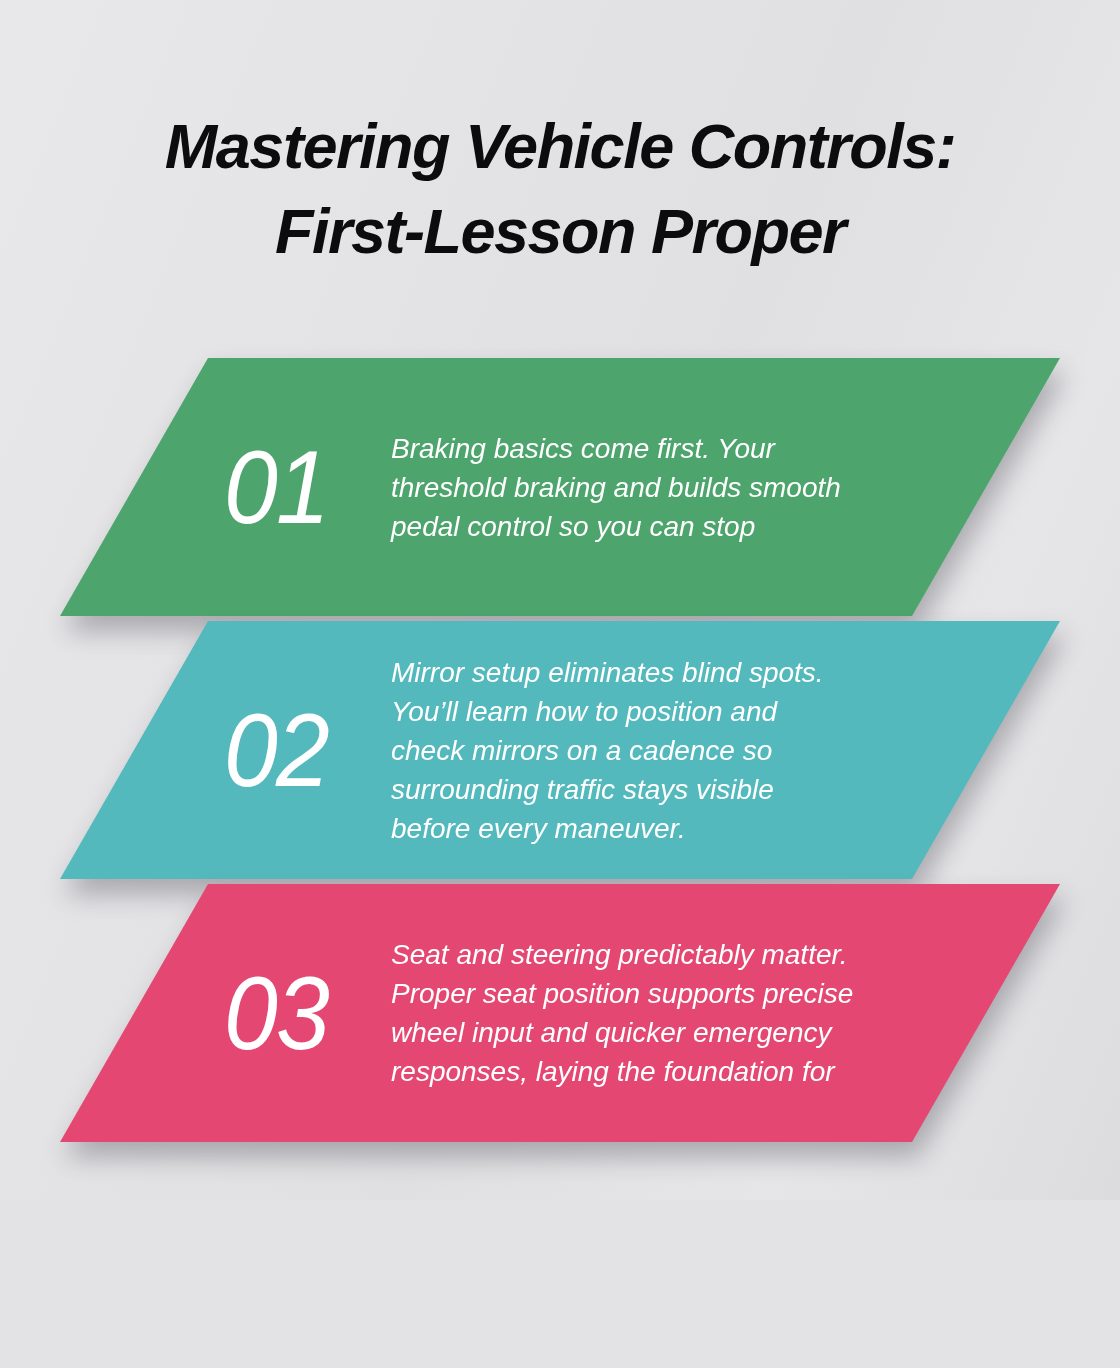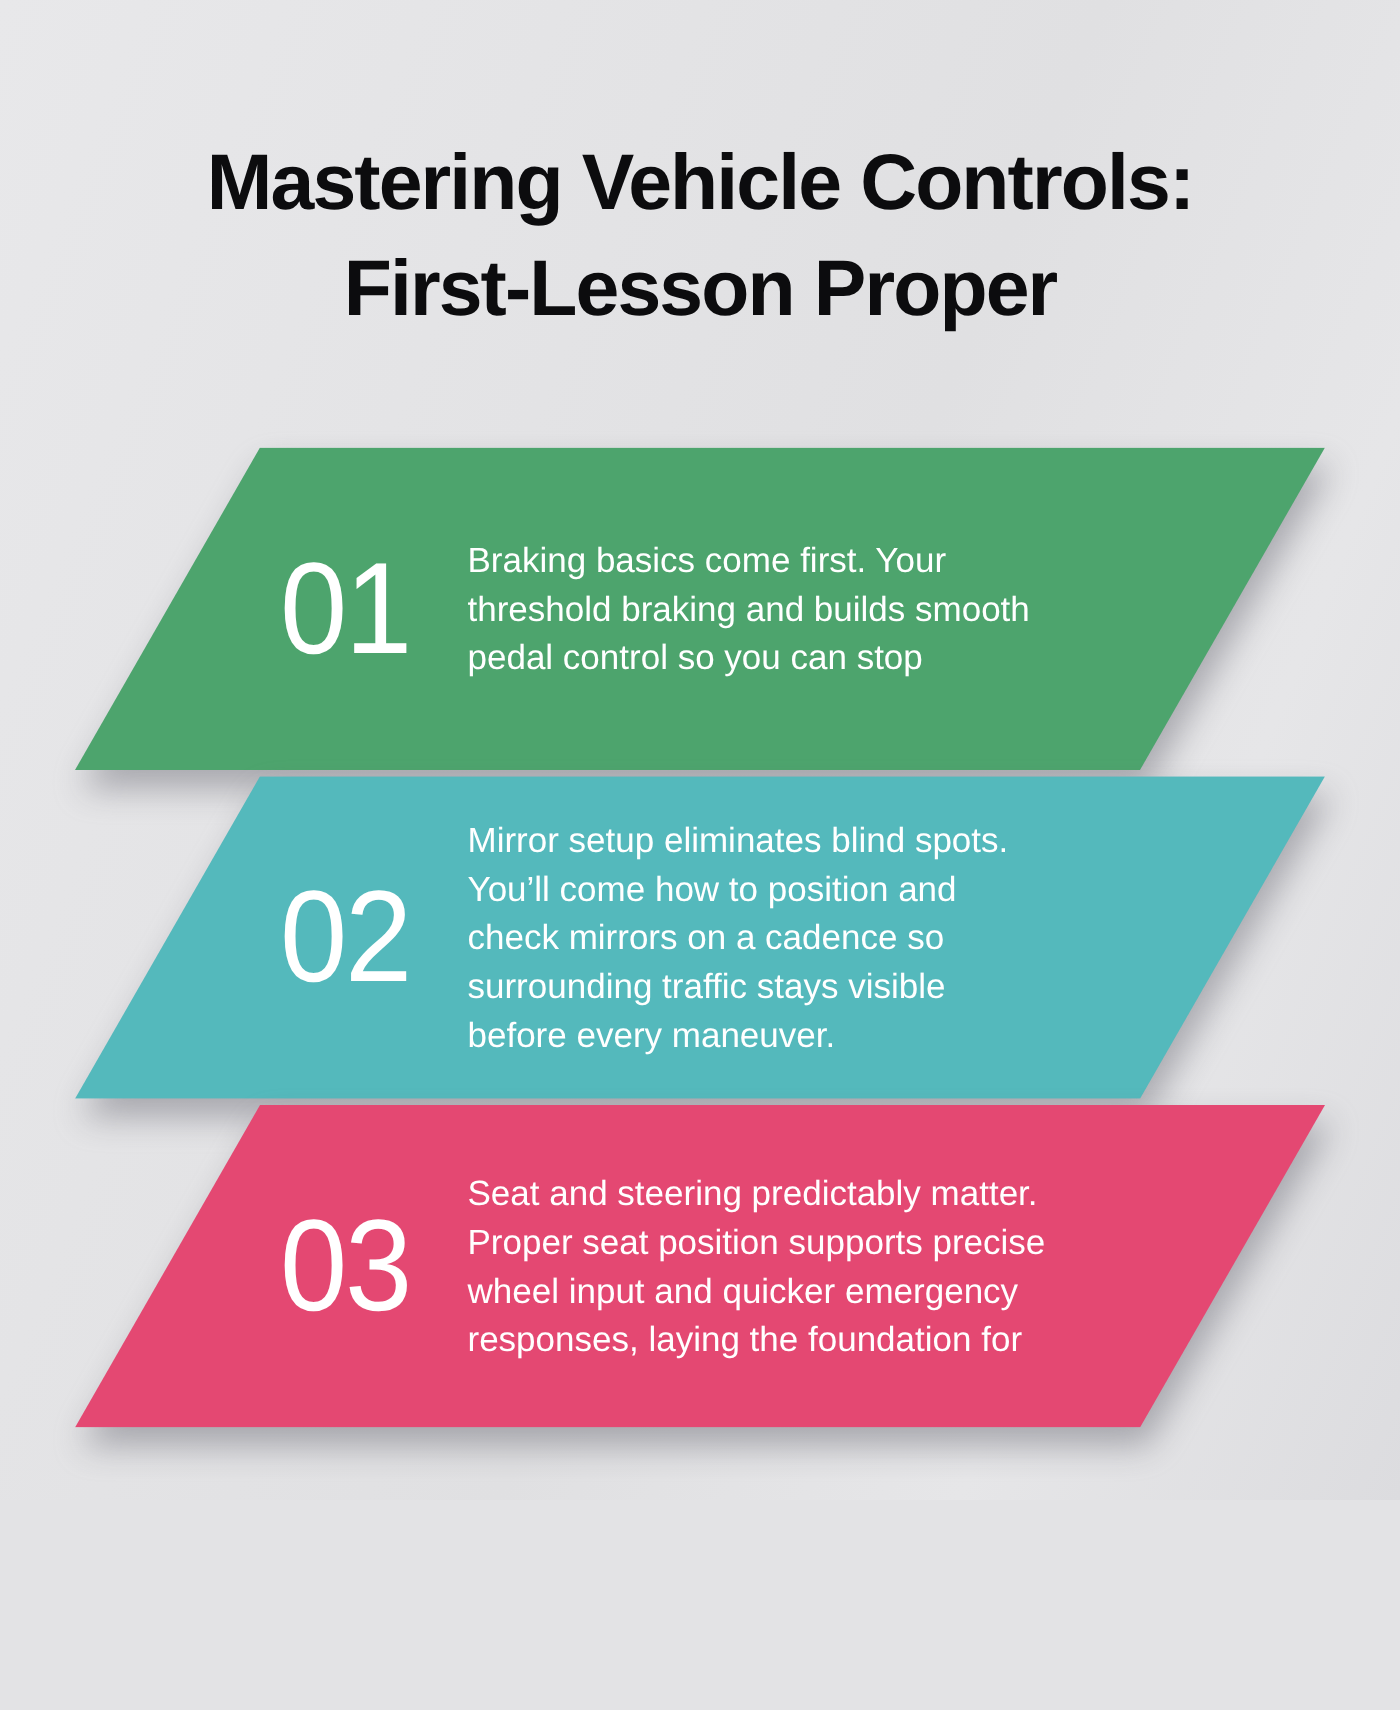--- a/index.html
+++ b/index.html
@@ -6,20 +6,21 @@
   body {
     font-family: "Liberation Sans", "DejaVu Sans", sans-serif;
     background: #e3e3e5;
   }
   .canvas {
     position: relative;
     width: 1120px;
     height: 1200px;
     overflow: hidden;
     background: linear-gradient(112deg, #e8e8ea 0%, #e3e3e5 35%, #e0e0e2 55%, #e6e6e8 78%, #dcdcdf 100%);
+    font-style: italic;
   }
 
   
   .title {
     position: absolute;
     top: 104px;
     left: 0;
     width: 100%;
     text-align: center;
     color: #0c0c0e;
@@ -72,21 +73,21 @@
     position: absolute;
     left: 314px;
     top: 50%;
     transform: translateY(-50%);
     width: 580px;
     color: #ffffff;
     font-size: 28px;
     line-height: 39px;
     font-weight: 400;
   }
-  .step-text .line { white-space: nowrap; }
+  .step-text .line { white-space: nowrap; margin-left: 17px; }
 
   
   .logo {
     position: absolute;
     left: 942px;
     top: 1230px;
     width: 112px;
     height: 78px;
   }
   .logo svg { display: block; width: 100%; height: 100%; }
@@ -114,21 +115,21 @@
         <div class="line">pedal control so you can stop</div>
       </div>
     </div>
   </div>
 
   <div class="banner banner-2">
     <div class="banner-shape">
       <div class="step-number">02</div>
       <div class="step-text">
         <div class="line">Mirror setup eliminates blind spots.</div>
-        <div class="line">You’ll come how to position and</div>
+        <div class="line">You’ll learn how to position and</div>
         <div class="line">check mirrors on a cadence so</div>
         <div class="line">surrounding traffic stays visible</div>
         <div class="line">before every maneuver.</div>
       </div>
     </div>
   </div>
 
   <div class="banner banner-3">
     <div class="banner-shape">
       <div class="step-number">03</div>

